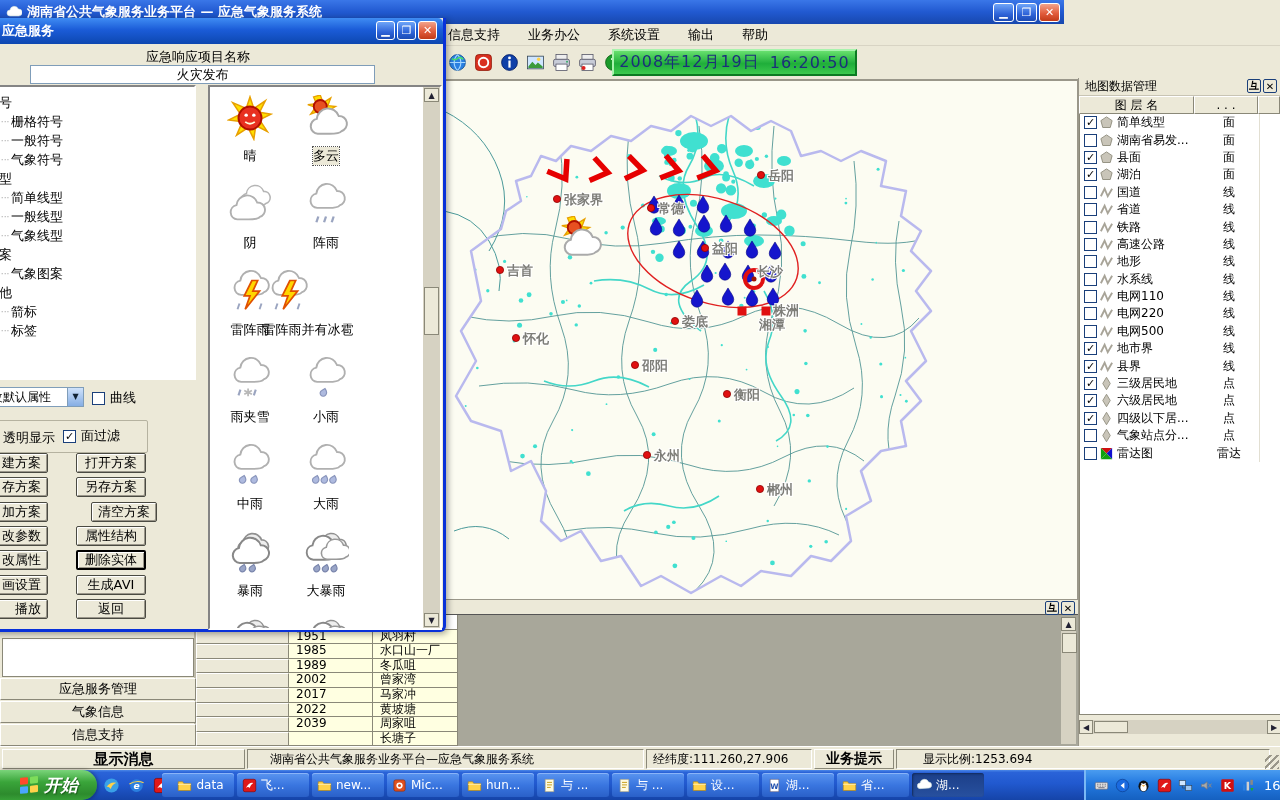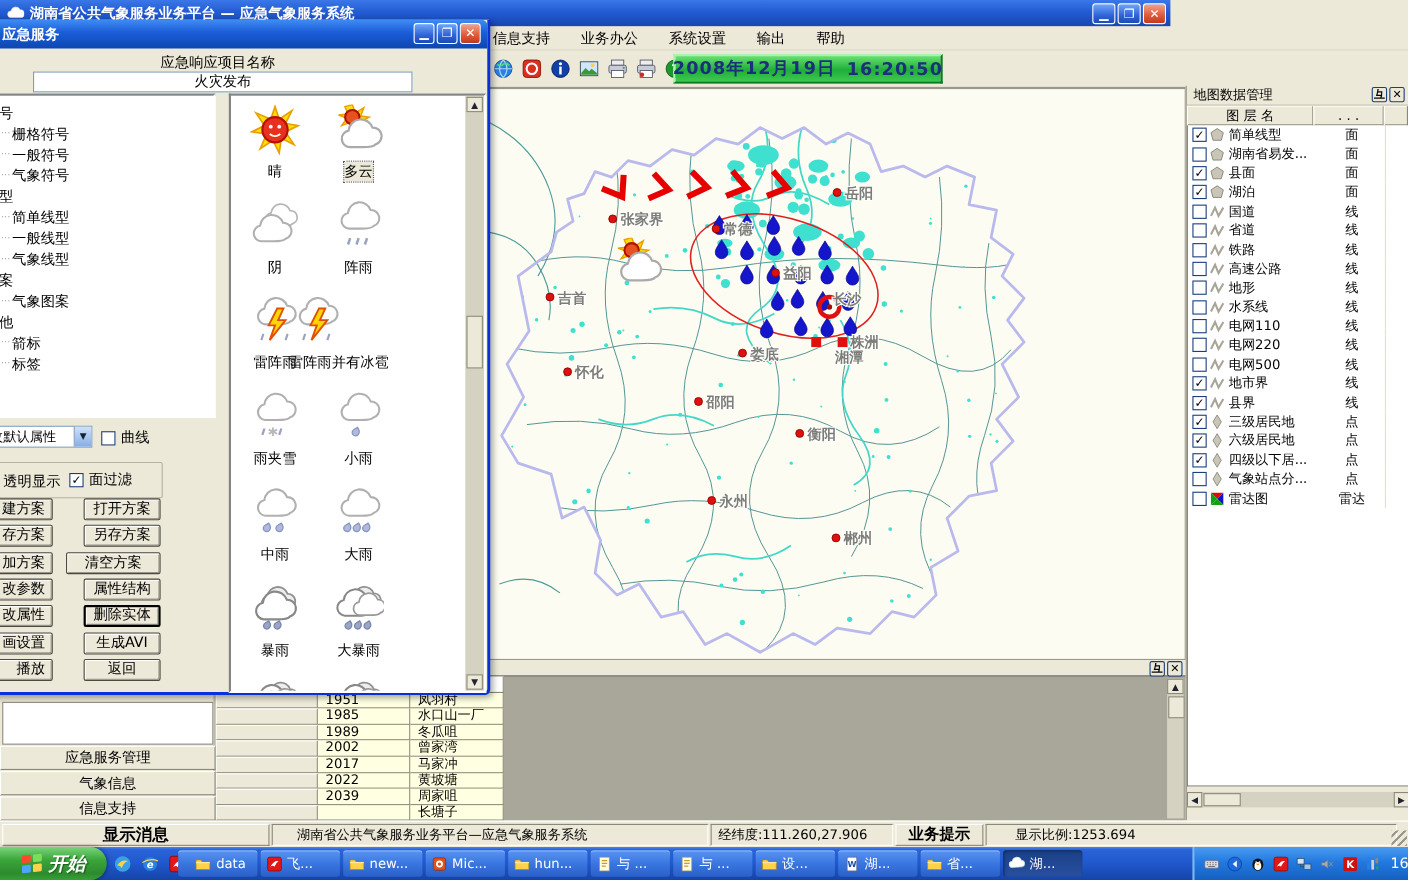--- a/index.html
+++ b/index.html
@@ -22,21 +22,21 @@
   .menu-item { font-size:13px; padding:2px 14px 2px 0; margin-right:14px; color:#000; white-space:nowrap; }
 
   .toolbar { position:absolute; left:0; top:46px; width:1280px; height:34px; background:#ECE9D8;
     border-bottom:1px solid #9a978a; display:flex; align-items:center; }
   .tb-icons { display:flex; gap:7px; margin-left:448px; align-items:center; }
   .tb-ic { width:19px; height:19px; display:inline-flex; align-items:center; justify-content:center; }
   .datetime { position:absolute; left:612px; top:3px; width:245px; height:27px;
     background:linear-gradient(180deg,#67e06e,#1fae3a 55%,#3cc94e);
     border:2px solid; border-color:#a8f3ad #0c7a22 #0c7a22 #a8f3ad;
     display:flex; align-items:center; justify-content:center; gap:10px;
-    color:#1c2f7a; font-weight:bold; font-size:16px; letter-spacing:1px; white-space:nowrap; }
+    color:#1c2f7a; font-weight:normal; font-size:16px; letter-spacing:1px; white-space:nowrap; }
 
   
   .map-panel { position:absolute; left:443px; top:80px; width:635px; height:520px;
     background:#FCFCF2; border:1px solid #9a978a; overflow:hidden; }
   .map-city-label { font-weight:bold; font-size:13px; fill:#7d7d78; paint-order:stroke; stroke:#ffffff; stroke-width:2px; }
 
   
   .right-panel { position:absolute; left:1078px; top:78px; width:202px; height:668px;
     background:#ECE9D8; border-left:1px solid #9a978a; }
   .rp-header { height:18px; display:flex; align-items:center; font-size:12px; padding-left:6px;
@@ -993,21 +993,21 @@
     <div id="dlgbtns">
         <div class="xp-btn" style="left: 2px; top: 435px; width: 93px; text-align: right; padding-right: 6px;">建方案</div>
         <div class="xp-btn" style="left: 2px; top: 459.3px; width: 93px; text-align: right; padding-right: 6px;">存方案</div>
         <div class="xp-btn" style="left: 2px; top: 483.6px; width: 93px; text-align: right; padding-right: 6px;">加方案</div>
         <div class="xp-btn" style="left: 2px; top: 507.9px; width: 93px; text-align: right; padding-right: 6px;">改参数</div>
         <div class="xp-btn" style="left: 2px; top: 532.2px; width: 93px; text-align: right; padding-right: 6px;">改属性</div>
         <div class="xp-btn" style="left: 2px; top: 556.5px; width: 93px; text-align: right; padding-right: 6px;">画设置</div>
         <div class="xp-btn" style="left: 2px; top: 580.8px; width: 93px; text-align: right; padding-right: 6px;">播放</div>
         <div class="xp-btn" style="left: 123px; top: 435px; width: 70px;">打开方案</div>
         <div class="xp-btn" style="left: 123px; top: 459.3px; width: 70px;">另存方案</div>
-        <div class="xp-btn" style="left: 107px; top: 483.6px; width: 86px;">清空方案</div>
+        <div class="xp-btn" style="left: 138px; top: 483.6px; width: 66px;">清空方案</div>
         <div class="xp-btn" style="left: 123px; top: 507.9px; width: 70px;">属性结构</div>
         <div class="xp-btn default" style="left: 123px; top: 532.2px; width: 70px;">删除实体</div>
         <div class="xp-btn" style="left: 123px; top: 556.5px; width: 70px;">生成AVI</div>
         <div class="xp-btn" style="left: 123px; top: 580.8px; width: 70px;">返回</div>
       </div>
 
     <div class="sym-panel sunken">
       <div class="sym-grid" id="symgrid">
           <div class="sym-cell" style="left: 2px; top: 8px;"><div><svg width="46" height="46" viewBox="0 0 24 24">
                 <g>

